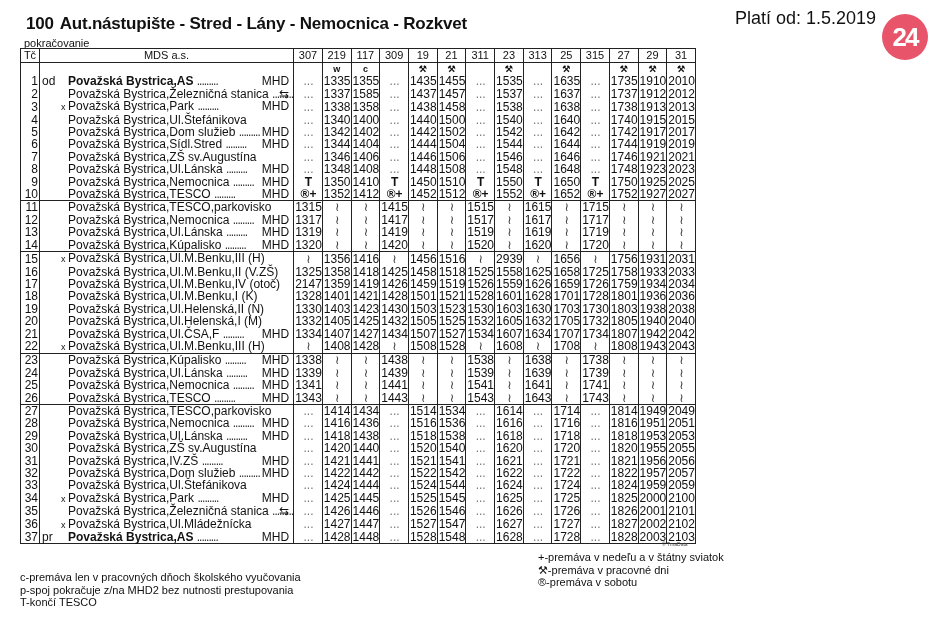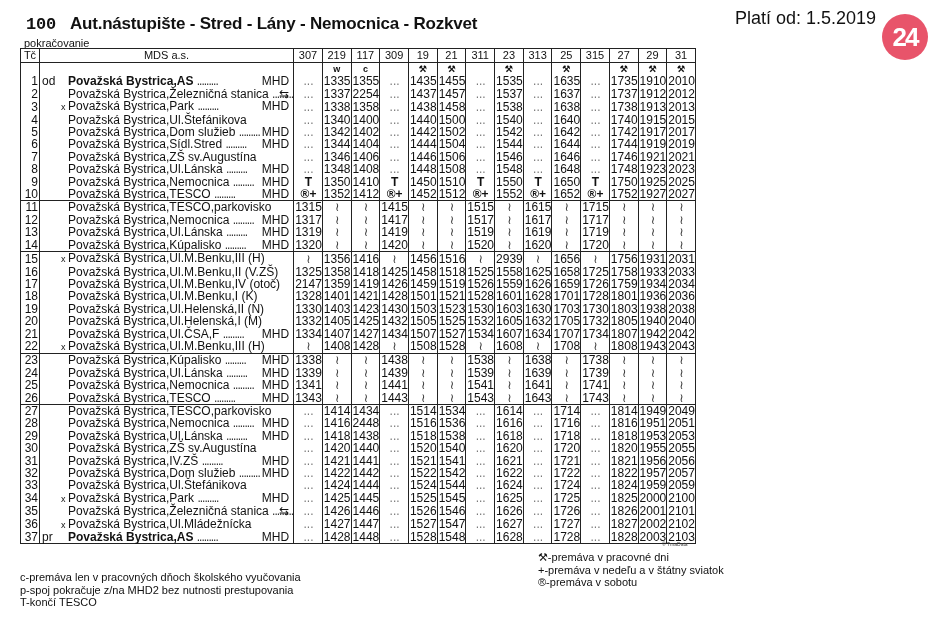--- a/index.html
+++ b/index.html
@@ -1,19 +1,19 @@
 <!DOCTYPE html>
 <html><head>
 <meta charset="utf-8">
 <style>
   html, body { margin: 0; padding: 0; background: #ffffff; }
   body { width: 950px; height: 631px; position: relative; overflow: hidden;
          font-family: "Liberation Sans", sans-serif; color: #111; }
   .title { position: absolute; left: 26px; top: 14px; font-size: 17px; font-weight: bold; letter-spacing: -0.2px; }
-  .title .num { margin-right: 10px; font-family: Liberation Mono, monospace; }
+  .title .num { margin-right: 2px; }
   .valid { position: absolute; left: 735px; top: 8px; font-size: 18px; }
   .logo { position: absolute; left: 882px; top: 14px; width: 46px; height: 46px; border-radius: 50%;
           background: #e8546a; color: #fff; font-weight: bold; font-size: 26px; text-align: center; line-height: 46px;
           letter-spacing: -2px; }
   .sub { position: absolute; left: 24px; top: 37px; font-size: 11px; }
   table.tt { position: absolute; left: 20px; top: 48px; border-collapse: collapse; font-size: 12px; line-height: 12.4px; }
   table.tt td, table.tt th { padding: 0; border-left: 1px solid #222; border-right: 1px solid #222; white-space: nowrap; }
   table.tt thead th { border: 1px solid #222; font-weight: normal; height: 13px; font-size: 11px; }
   table.tt td.tc { width: 17px; text-align: right; padding-right: 1px; border-left: 1px solid #222; }
   table.tt td.name { width: 246px; padding-left: 2px; position: relative; }
@@ -100,21 +100,21 @@
         <td class="t dots">...</td>
         <td class="t">1735</td>
         <td class="t">1910</td>
         <td class="t">2010</td>
       </tr>
       <tr>
         <td class="tc">2</td>
         <td class="name"><span class="flag"></span><span style="font-size:9px;display:inline-block;width:7px;margin-left:-7px;"></span><span class="">Považská Bystrica,Železničná stanica</span> <span class="leader">.........</span><span class="mhd">⇆</span></td>
         <td class="t dots">...</td>
         <td class="t">1337</td>
-        <td class="t">2254</td>
+        <td class="t">1585</td>
         <td class="t dots">...</td>
         <td class="t">1437</td>
         <td class="t">1457</td>
         <td class="t dots">...</td>
         <td class="t">1537</td>
         <td class="t dots">...</td>
         <td class="t">1637</td>
         <td class="t dots">...</td>
         <td class="t">1737</td>
         <td class="t">1912</td>
@@ -568,21 +568,21 @@
         <td class="t dots">...</td>
         <td class="t">1814</td>
         <td class="t">1949</td>
         <td class="t">2049</td>
       </tr>
       <tr>
         <td class="tc">28</td>
         <td class="name"><span class="flag"></span><span style="font-size:9px;display:inline-block;width:7px;margin-left:-7px;"></span><span class="">Považská Bystrica,Nemocnica</span> <span class="leader">.........</span><span class="mhd">MHD</span></td>
         <td class="t dots">...</td>
         <td class="t">1416</td>
-        <td class="t">2448</td>
+        <td class="t">1436</td>
         <td class="t dots">...</td>
         <td class="t">1516</td>
         <td class="t">1536</td>
         <td class="t dots">...</td>
         <td class="t">1616</td>
         <td class="t dots">...</td>
         <td class="t">1716</td>
         <td class="t dots">...</td>
         <td class="t">1816</td>
         <td class="t">1951</td>
@@ -754,16 +754,16 @@
 </table>
 
 <div class="credit">© TrnaData</div>
 
 <div class="foot left">
   <div>c-premáva len v pracovných dňoch školského vyučovania</div>
   <div>p-spoj pokračuje z/na MHD2 bez nutnosti prestupovania</div>
   <div>T-končí TESCO</div>
 </div>
 <div class="foot right">
+  <div>+-premáva v nedeľu a v štátny sviatok</div>
   <div>⚒-premáva v pracovné dni</div>
-  <div>+-premáva v nedeľu a v štátny sviatok</div>
   <div>®-premáva v sobotu</div>
 </div>
 
 </body></html>

